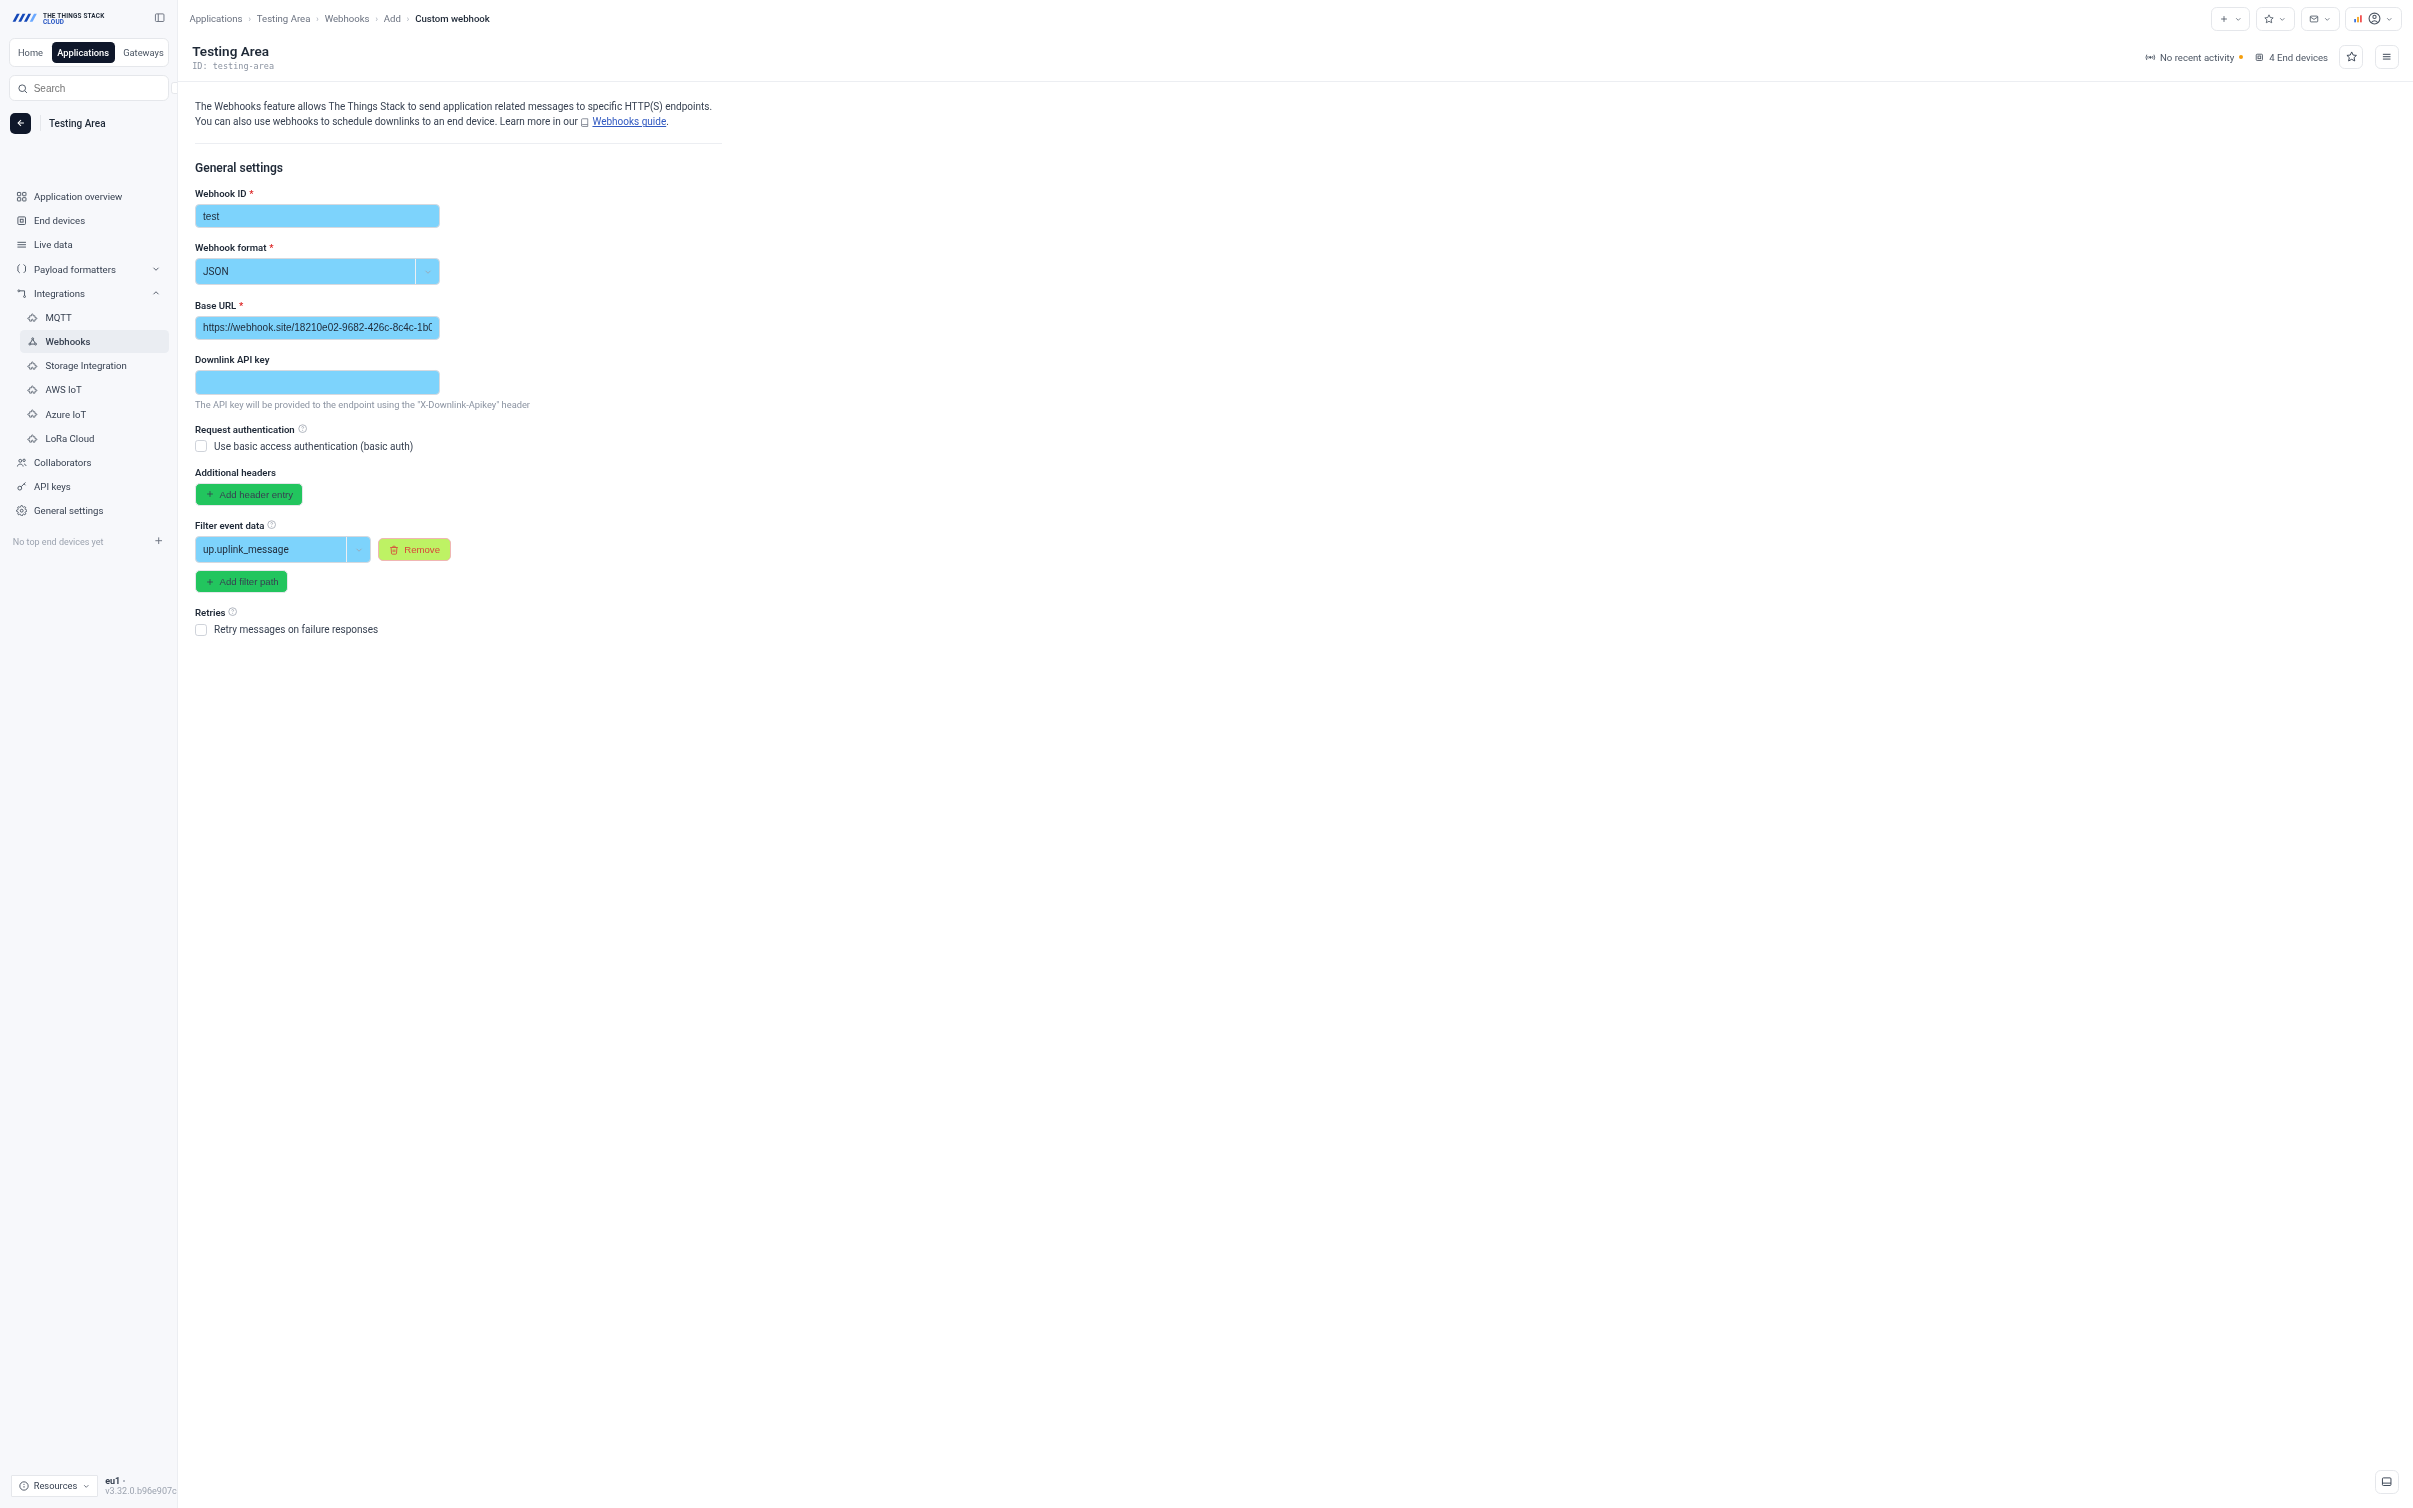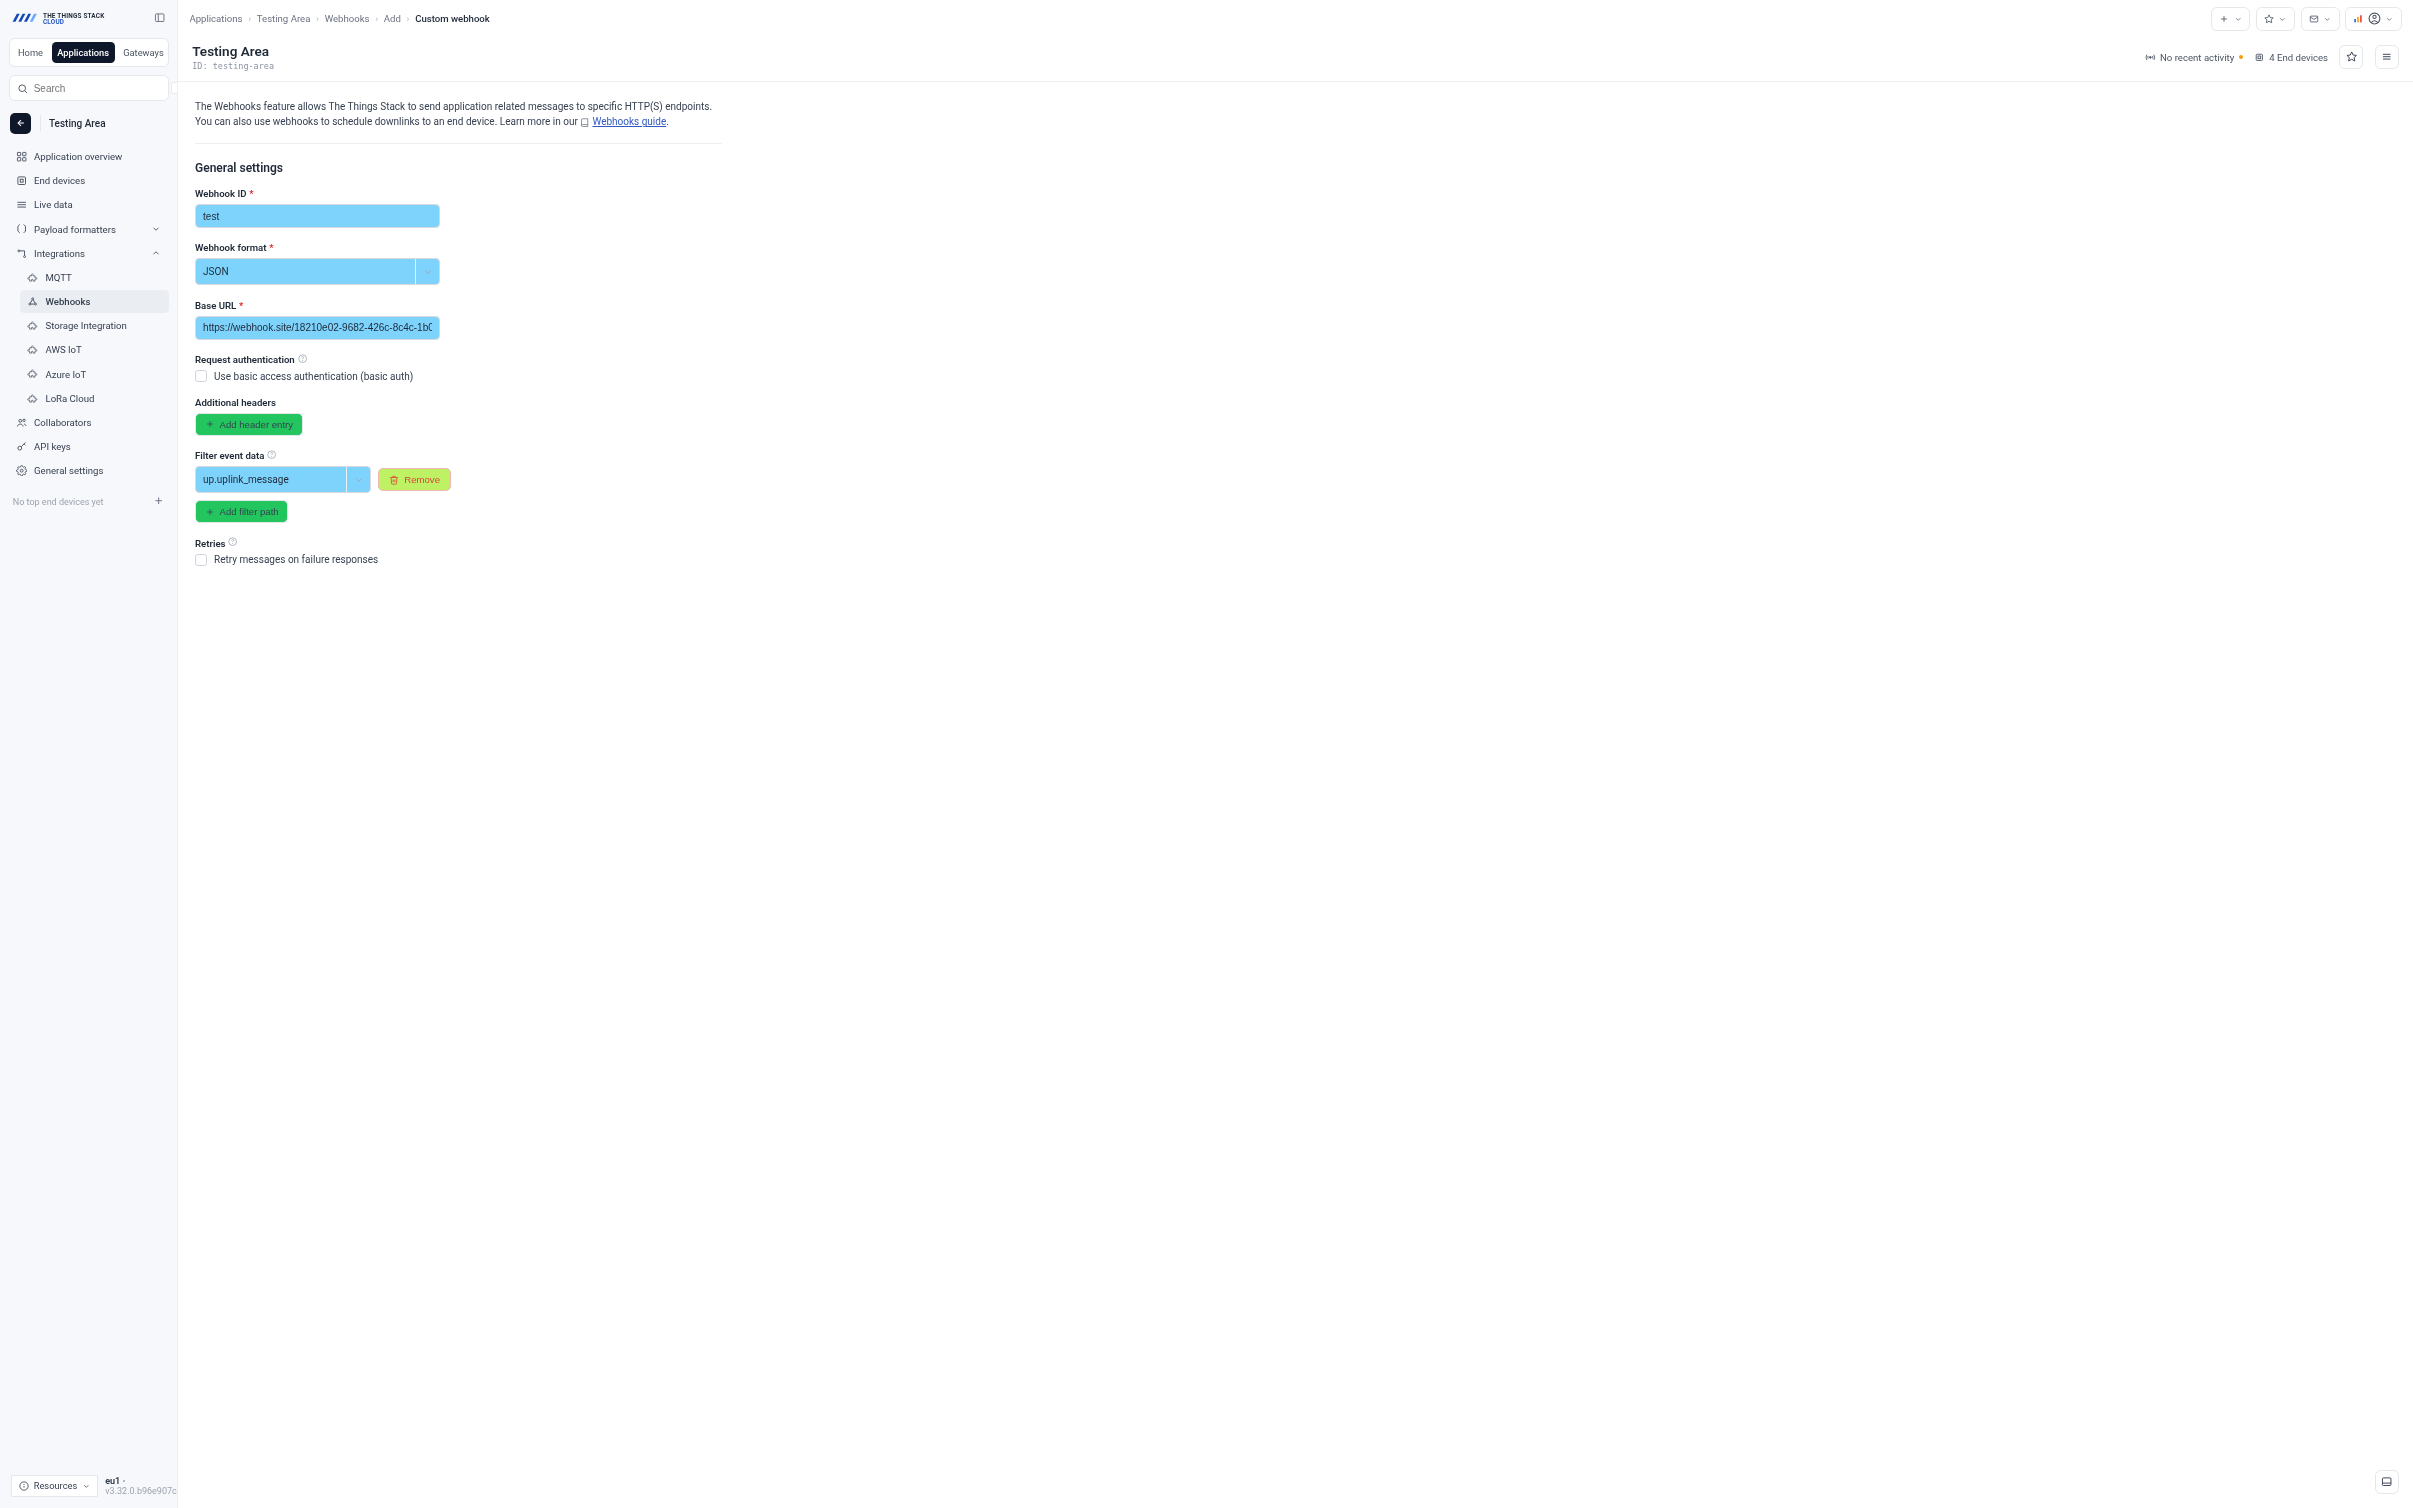--- a/index.html
+++ b/index.html
@@ -55,21 +55,21 @@
   }
 
   .context-row { display:flex; align-items:center; gap:8.5px; margin-bottom:11.4px; padding: 0 1.4px; }
   .back-btn {
     width:21.4px;height:21.4px;border-radius:5px;background:#0f172a;color:#fff;
     display:flex;align-items:center;justify-content:center;cursor:pointer;flex-shrink:0;
   }
   .ctx-divider { width:0.7px; height:15.7px; background:#e5e7eb; }
   .ctx-title { font-size:10px; color:#1f2937; font-weight:500; }
 
-  .nav { display:flex; flex-direction:column; gap:1.4px; }
+  .nav { display:flex; flex-direction:column; gap:1.4px;margin-top:40px; }
   .nav-item {
     display:flex; align-items:center; gap:7.1px; padding:5.7px 7.1px; border-radius:4.3px;
     color:#374151; cursor:pointer; font-size:9.6px;
   }
   .nav-item.has-caret { justify-content:space-between; }
   .nav-item .left { display:flex; align-items:center; gap:7.1px; }
   .nav-item.active { background:#eaedf2; font-weight:500; }
   .nav-sub { padding-left:11.4px; display:flex; flex-direction:column; gap:1.4px; }
   .nav-icon { width:11.4px;height:11.4px;flex-shrink:0;color:#4b5563; }
 
@@ -512,20 +512,27 @@
       </div>
 
       <div class="form-group">
         <div class="label">
             <span>Base URL</span>
             <span class="req">*</span>
           </div>
         <input class="text" type="text" value="https://webhook.site/18210e02-9682-426c-8c4c-1b08601785" style="">
       </div>
 
+      <div class="form-group wide">
+        <div class="label">
+            <span>Downlink API key</span>
+          </div>
+        <input class="text" type="text" value="" style="">
+        <div class="help-text">The API key will be provided to the endpoint using the "X-Downlink-Apikey" header</div>
+      </div>
 
       <div class="form-group">
         <div class="label">
           <span>Request authentication</span>
           <span class="hint-icon"><svg width="9.3" height="9.3" viewBox="0 0 24 24" fill="none" stroke="currentColor" stroke-width="2">
                 <circle cx="12" cy="12" r="10"></circle>
                 <path d="M9.5 9a2.5 2.5 0 1 1 3.5 2.3c-.8.4-1 1-1 1.7"></path>
                 <circle cx="12" cy="17" r=".5" fill="currentColor"></circle>
               </svg></span>
         </div>

